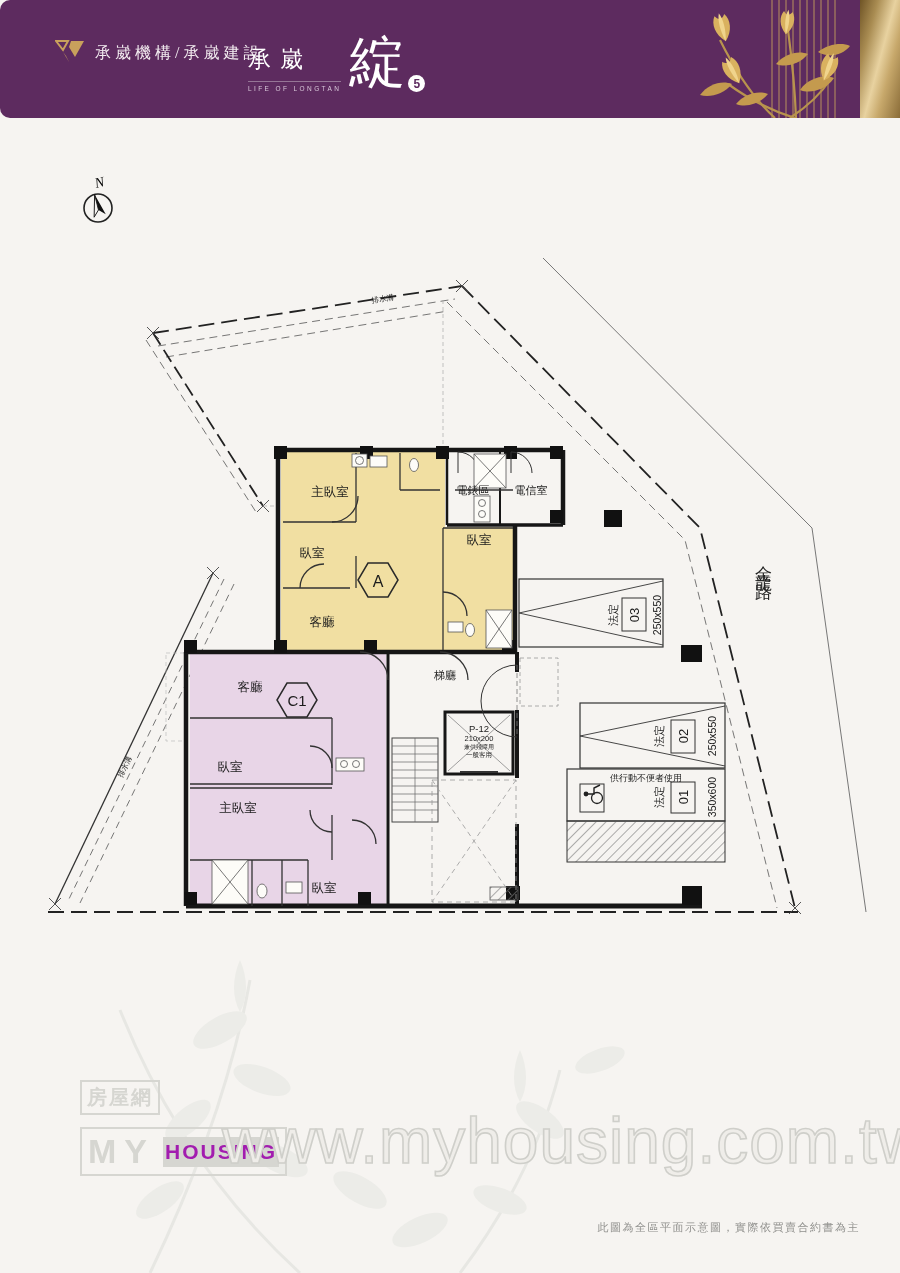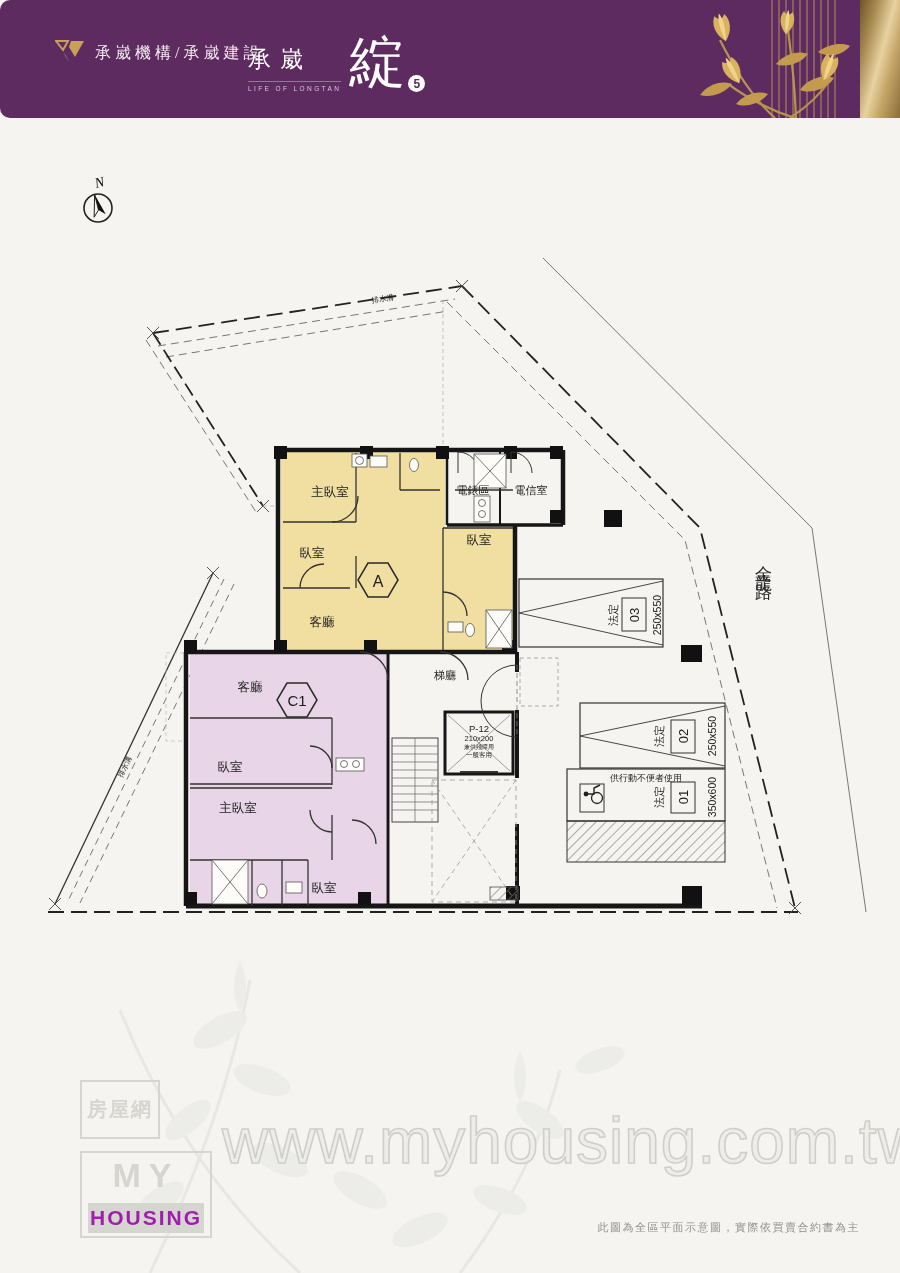--- a/index.html
+++ b/index.html
@@ -28,22 +28,22 @@
   .plan-svg{position:absolute;left:0;top:160px;}
   .plan-svg text{font-family:"Liberation Sans",sans-serif;fill:#1c1c1c;}
   .north{position:absolute;left:78px;top:176px;width:44px;height:52px;}
   .road-name{position:absolute;left:752px;top:552px;writing-mode:vertical-rl;
              font-family:"Liberation Serif",serif;font-size:17px;letter-spacing:9px;color:#222;}
   
   .wm-leaves{position:absolute;left:0;top:950px;pointer-events:none;}
   .mh-logo{position:absolute;left:80px;top:1080px;color:#d6d6d1;}
   .mh-row1{display:flex;align-items:flex-end;gap:8px;}
   .mh-cn{font-family:"Liberation Serif",serif;font-size:52px;font-weight:bold;line-height:50px;}
-  .mh-cnbox{font-size:20px;font-weight:bold;border:2px solid #d6d6d1;padding:14px 5px;margin-bottom:8px;letter-spacing:2px;}
-  .mh-row2{border:2px solid #d6d6d1;display:flex;align-items:center;margin-top:4px;padding:3px 6px;gap:8px;flex-direction:column;}
+  .mh-cnbox{font-size:20px;font-weight:bold;border:2px solid #d6d6d1;padding:2px 5px;margin-bottom:8px;letter-spacing:2px;}
+  .mh-row2{border:2px solid #d6d6d1;display:flex;align-items:center;margin-top:4px;padding:3px 6px;gap:8px;}
   .mh-my{font-size:34px;font-weight:bold;letter-spacing:8px;}
   .mh-housing{background:#d6d6d1;color:#a21caf;font-size:21px;font-weight:bold;letter-spacing:2px;padding:3px 2px;}
   .wm-url{position:absolute;left:222px;top:1104px;font-size:64px;letter-spacing:1px;color:#efede9;
           -webkit-text-stroke:1.6px #cfcfca;white-space:nowrap;}
   .disclaimer{position:absolute;right:40px;top:1220px;font-size:11px;color:#90908d;letter-spacing:1.5px;}
 </style>
 </head>
 <body>
 
 <div class="page">

